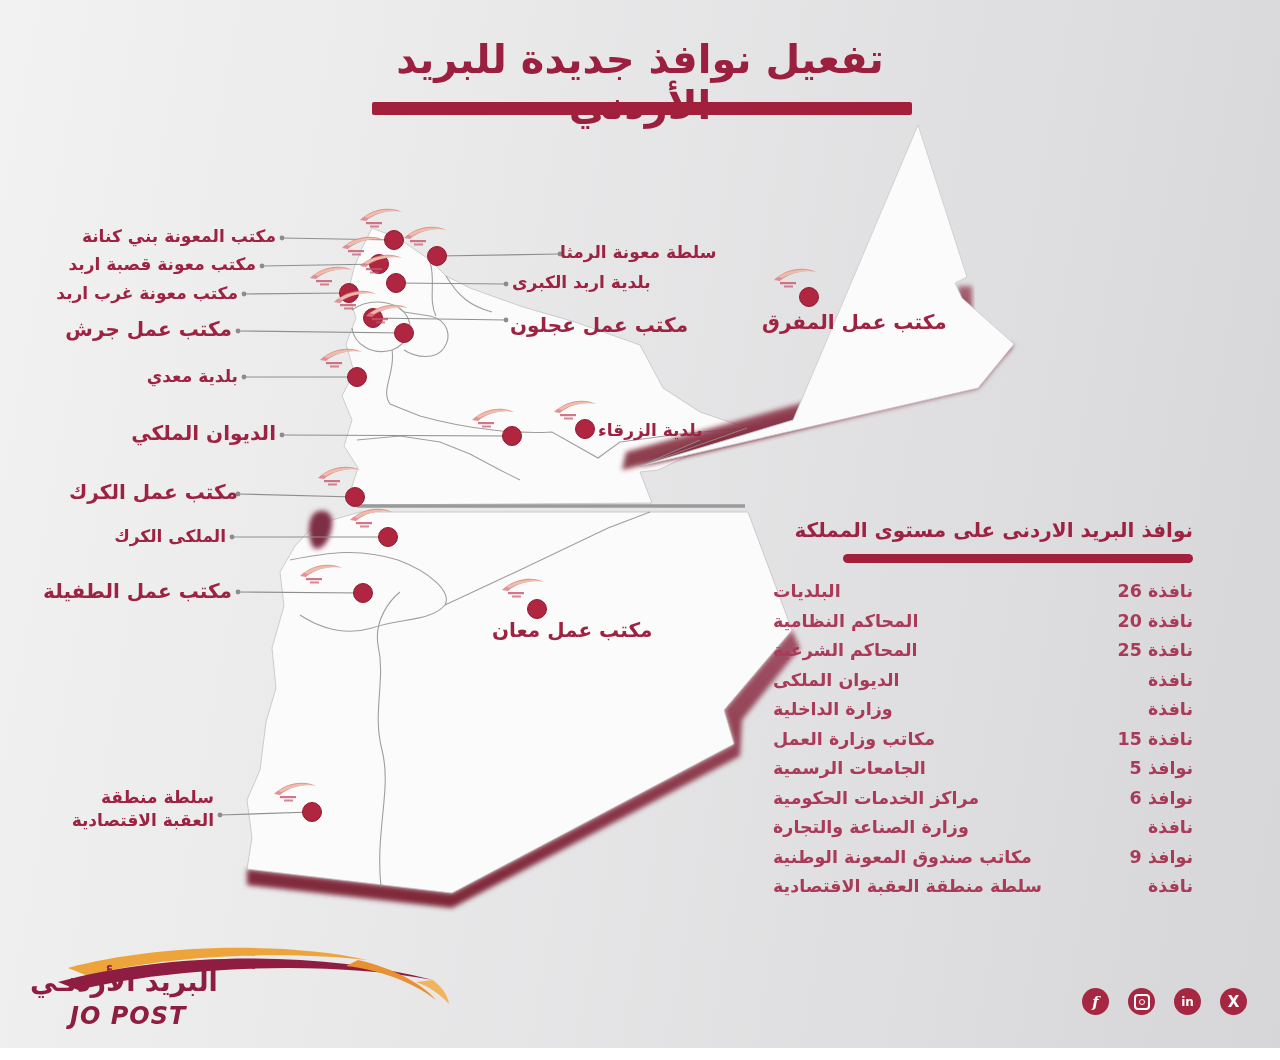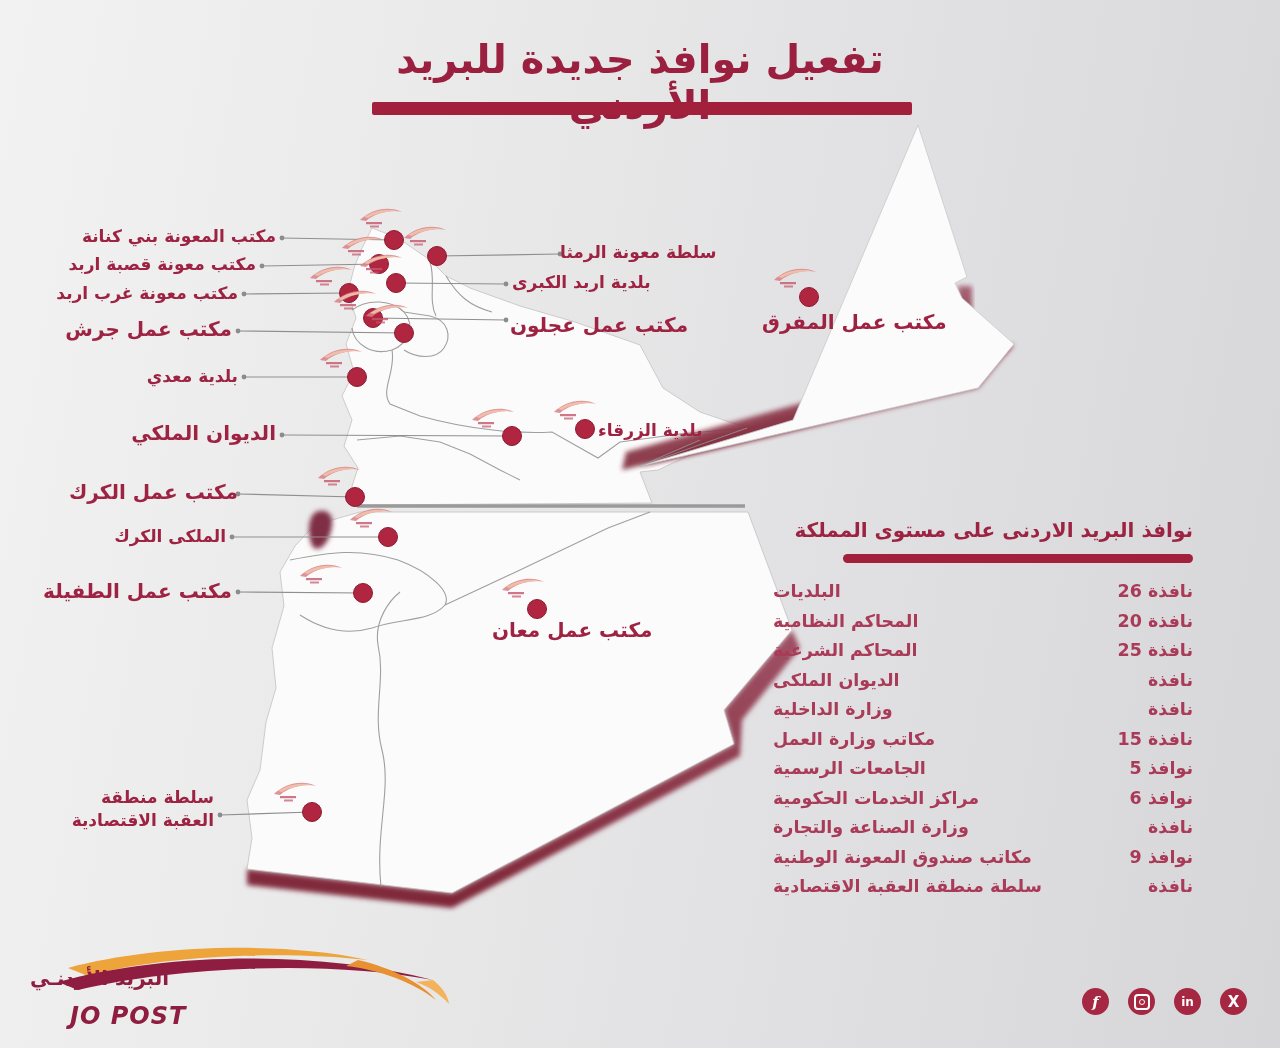--- a/index.html
+++ b/index.html
@@ -29,21 +29,21 @@
   .social-row{position:absolute;right:33px;top:988px;display:flex;gap:19px;
        flex-direction:row;}
   .social-circle{width:27px;height:27px;border-radius:50%;background:#a52742;
        color:#fff;display:flex;align-items:center;justify-content:center;
        font-size:15px;font-weight:bold;}
   .ig-glyph{width:12px;height:12px;border:2px solid #fff;border-radius:4px;
        position:relative;}
   .ig-glyph:after{content:"";position:absolute;left:3px;top:3px;width:6px;height:6px;
        border:1.6px solid #fff;border-radius:50%;box-sizing:border-box;}
   .logo-wrap{position:absolute;left:28px;top:938px;width:480px;height:110px;}
-  .logo-ar{position:absolute;left:2px;top:28px;font-size:20px;font-weight:bold;
+  .logo-ar{position:absolute;left:2px;top:28px;font-size:27px;font-weight:bold;
        color:#8e1d41;direction:rtl;}
   .logo-en{position:absolute;left:42px;top:64px;font-size:24px;font-weight:bold;
        font-style:italic;color:#8e1d41;letter-spacing:1px;}
   .bottom-strip{position:absolute;left:0;bottom:0;width:1280px;height:12px;background:#ffffff;}
 </style>
 </head>
 <body>
 
 <div id="canvas">
 

